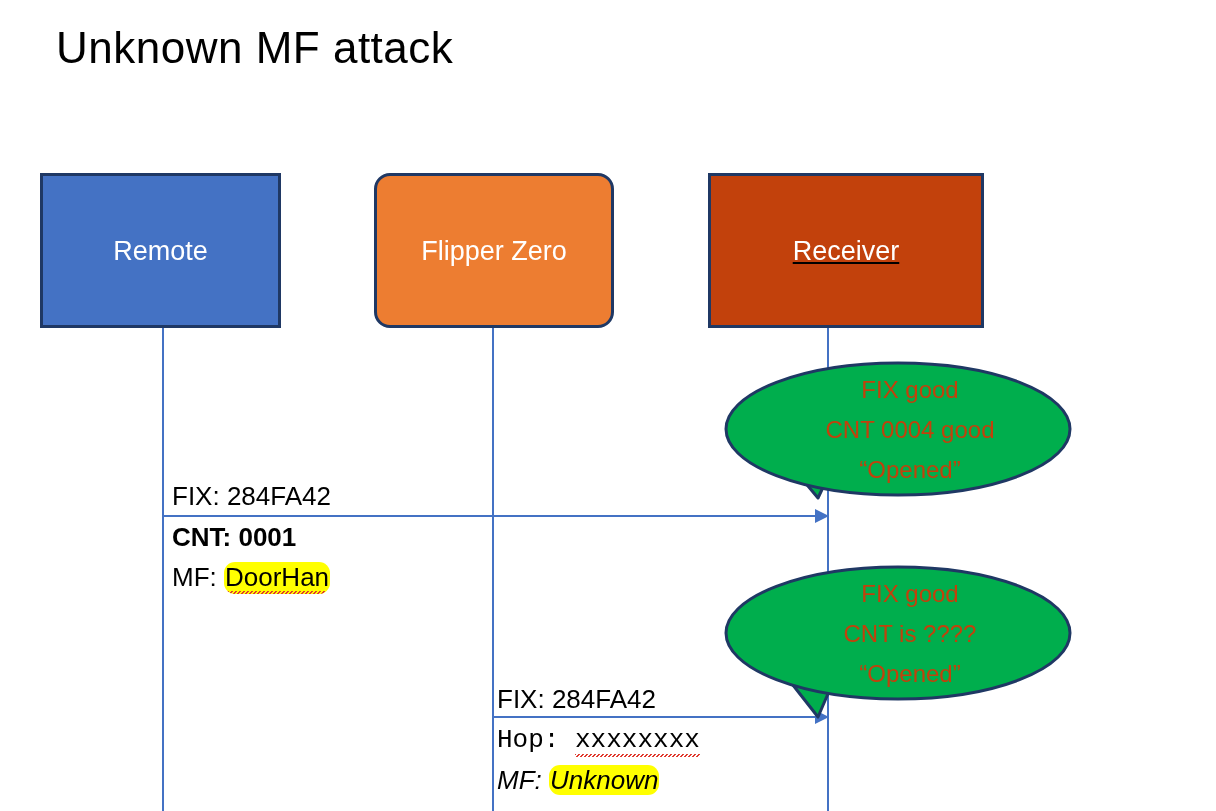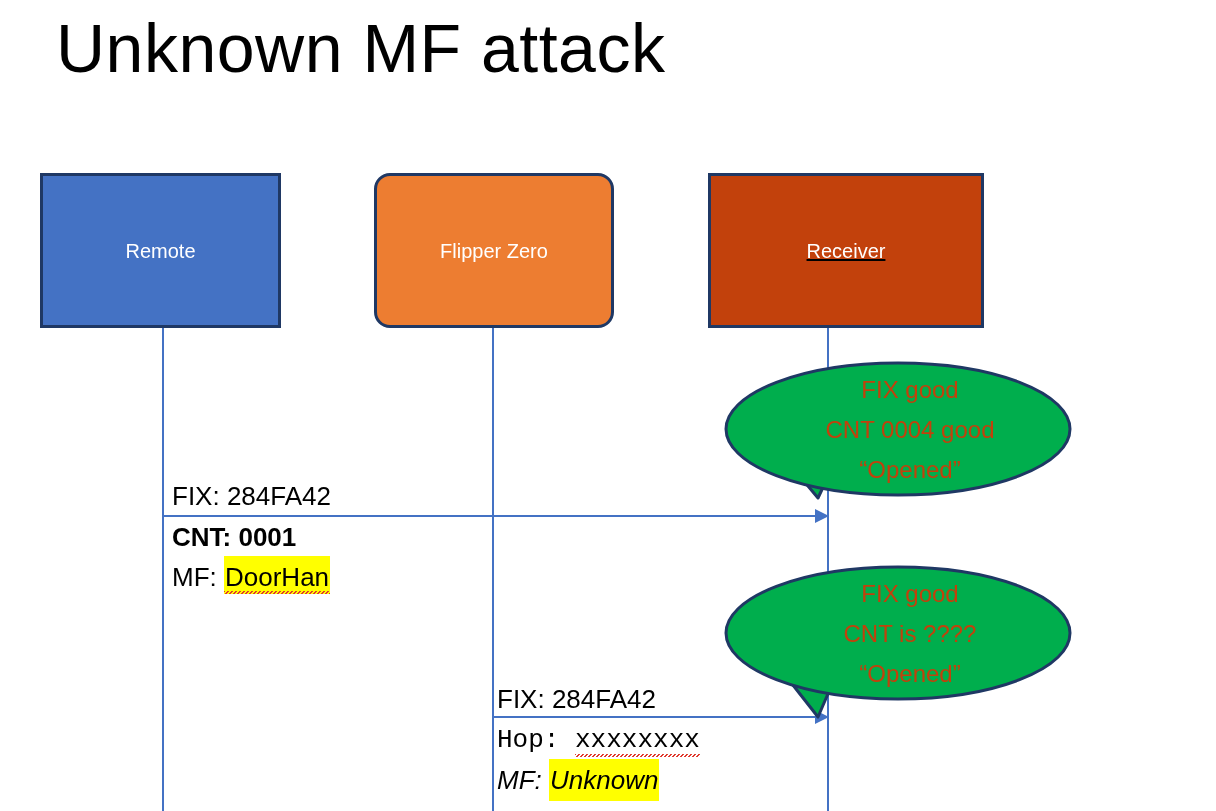--- a/index.html
+++ b/index.html
@@ -14,41 +14,41 @@
     overflow: hidden;
     font-family: "Liberation Sans", sans-serif;
     color: #000000;
   }
 
   
   #slide-title {
     position: absolute;
     left: 56px;
     top: 8px;
-    font-size: 68px;
+    font-size: 44px;
     line-height: 80px;
     font-weight: 400;
     font-stretch: condensed;
     letter-spacing: 0.5px;
     color: #000000;
     white-space: nowrap;
   }
 
   
   .actor-box {
     position: absolute;
     box-sizing: border-box;
     border: 3px solid #1F3864;
     display: flex;
     align-items: center;
     justify-content: center;
   }
   .actor-label {
     color: #ffffff;
-    font-size: 20px;
+    font-size: 27px;
     line-height: 30px;
     font-weight: 400;
     white-space: nowrap;
   }
   #actor-remote  { left: 40px;  top: 173px; width: 241px; height: 155px; background: #4472C4; }
   #actor-flipper { left: 374px; top: 173px; width: 240px; height: 155px; background: #ED7D31; border-radius: 16px; }
   #actor-receiver{ left: 708px; top: 173px; width: 276px; height: 155px; background: #c2410c; text-decoration: underline; }
 
   
   .lifeline {
@@ -90,21 +90,22 @@
   }
   #msg1-line1 { left: 172px; top: 476px; }
   #msg1-line2 { left: 172px; top: 517px; font-weight: bold; }
   #msg1-line3 { left: 172px; top: 557px; }
   #msg2-line1 { left: 497px; top: 679px; }
   #msg2-line2 { left: 497px; top: 720px; font-family: Liberation Mono, monospace; }
   #msg2-line3 { left: 497px; top: 760px; font-style: italic; }
 
   .hl {
     background: #FFFF00;
-    padding: 6px 1px;
+    padding: 0 1px;
+    border-radius: 11px;
   }
   .squiggle {
     
     background-image:
       repeating-linear-gradient(
         135deg,
         #E03A2F 0px, #E03A2F 1.2px,
         transparent 1.2px, transparent 2.4px
       );
     background-repeat: repeat-x;

